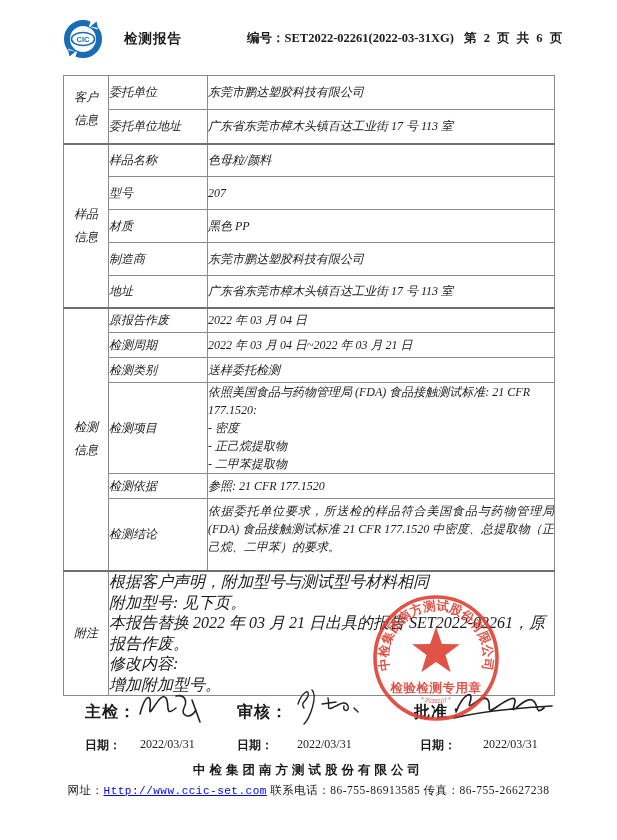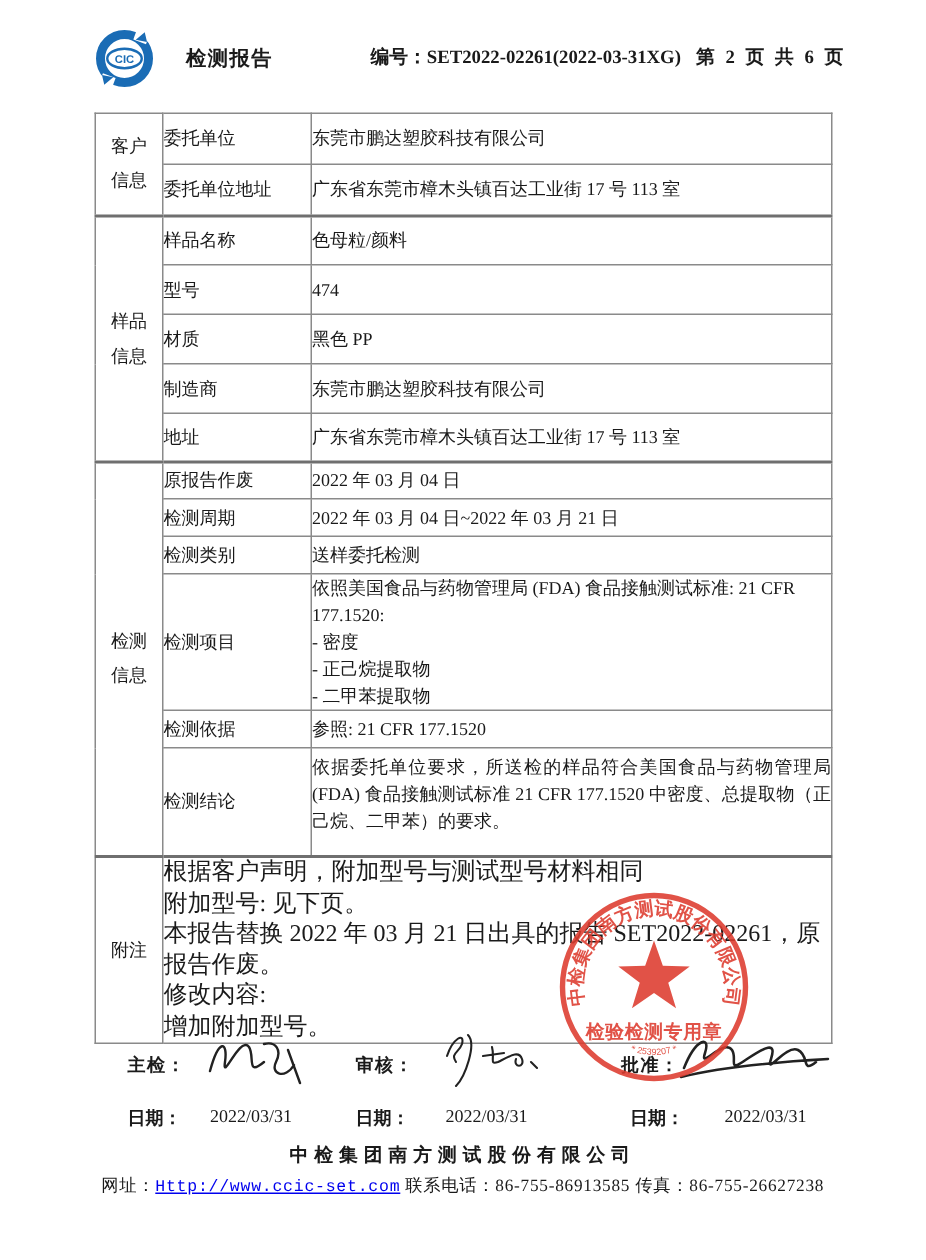--- a/index.html
+++ b/index.html
@@ -19,39 +19,40 @@
   .logo { position: absolute; left: 62px; top: 2px; width: 42px; height: 42px; }
   .hdr-title { position: absolute; left: 124px; top: 14px; font-size: 13.5px; font-weight: bold; letter-spacing: 1px; }
   .hdr-no { position: absolute; left: 236px; top: 14px; font-size: 12.5px; font-weight: bold; padding-left: 11px; }
   .hdr-page { position: absolute; left: 464px; top: 14px; font-size: 12.5px; font-weight: bold; letter-spacing: 2px; text-align: right; }
 
   
   table.info {
     position: absolute; left: 63px; top: 75px; width: 491px;
     border-collapse: collapse; table-layout: fixed;
     font-size: 12px;
+    font-style: italic;
   }
   table.info td {
     border: 1px solid #8a8a8a;
     padding: 0;
     vertical-align: middle;
     overflow: hidden;
   }
   table.info { border: 1.5px solid #6b6b6b; }
   tr.group-start td { border-top: 2px solid #6f6f6f; }
   td.glabel { text-align: center; line-height: 23px; font-size: 12px; }
   td.field { padding-left: 10px; font-size: 12px; }
   td.value { padding-left: 13px; padding-right: 8px; font-size: 12px; }
   td.value.multi { vertical-align: top; padding-top: 0; line-height: 18px; }
   td.value.just { text-align: justify; line-height: 18px; padding-top: 3px; padding-bottom: 14px; }
   td.note-cell { vertical-align: top; padding: 5px 10px 0 12px; line-height: 20.5px; font-size: 16px; margin-left: 13px; }
 
   
   .signrow { position: absolute; left: 0; width: 100%; }
-  .slabel { position: absolute; font-size: 12px; font-weight: bold; letter-spacing: 1px; text-align: center; }
+  .slabel { position: absolute; font-size: 16px; font-weight: bold; letter-spacing: 1px; text-align: center; }
   .sdate  { position: absolute; font-size: 12px; }
   .sig-svg { position: absolute; }
 
   
   .stamp { position: absolute; left: 370px; top: 592px; width: 132px; height: 132px; opacity: 0.88; pointer-events: none; }
 
   
   .footer { position: absolute; left: 0; top: 762px; width: 100%; text-align: center; }
   .f-company { font-size: 12.5px; font-weight: bold; letter-spacing: 4px; }
   .f-line { font-size: 11.5px; margin-top: 4px; letter-spacing: 0.5px; }
@@ -93,21 +94,21 @@
           <td class="field">委托单位地址</td>
           <td class="value">广东省东莞市樟木头镇百达工业街 17 号 113 室</td>
         </tr>
         <tr class="group-start" style="height: 33px;">
           <td class="glabel" rowspan="5">样品<br>信息</td>
           <td class="field">样品名称</td>
           <td class="value">色母粒/颜料</td>
         </tr>
         <tr style="height: 33px;">
           <td class="field">型号</td>
-          <td class="value">474</td>
+          <td class="value">207</td>
         </tr>
         <tr style="height: 33px;">
           <td class="field">材质</td>
           <td class="value">黑色 PP</td>
         </tr>
         <tr style="height: 33px;">
           <td class="field">制造商</td>
           <td class="value">东莞市鹏达塑胶科技有限公司</td>
         </tr>
         <tr style="height: 32px;">

